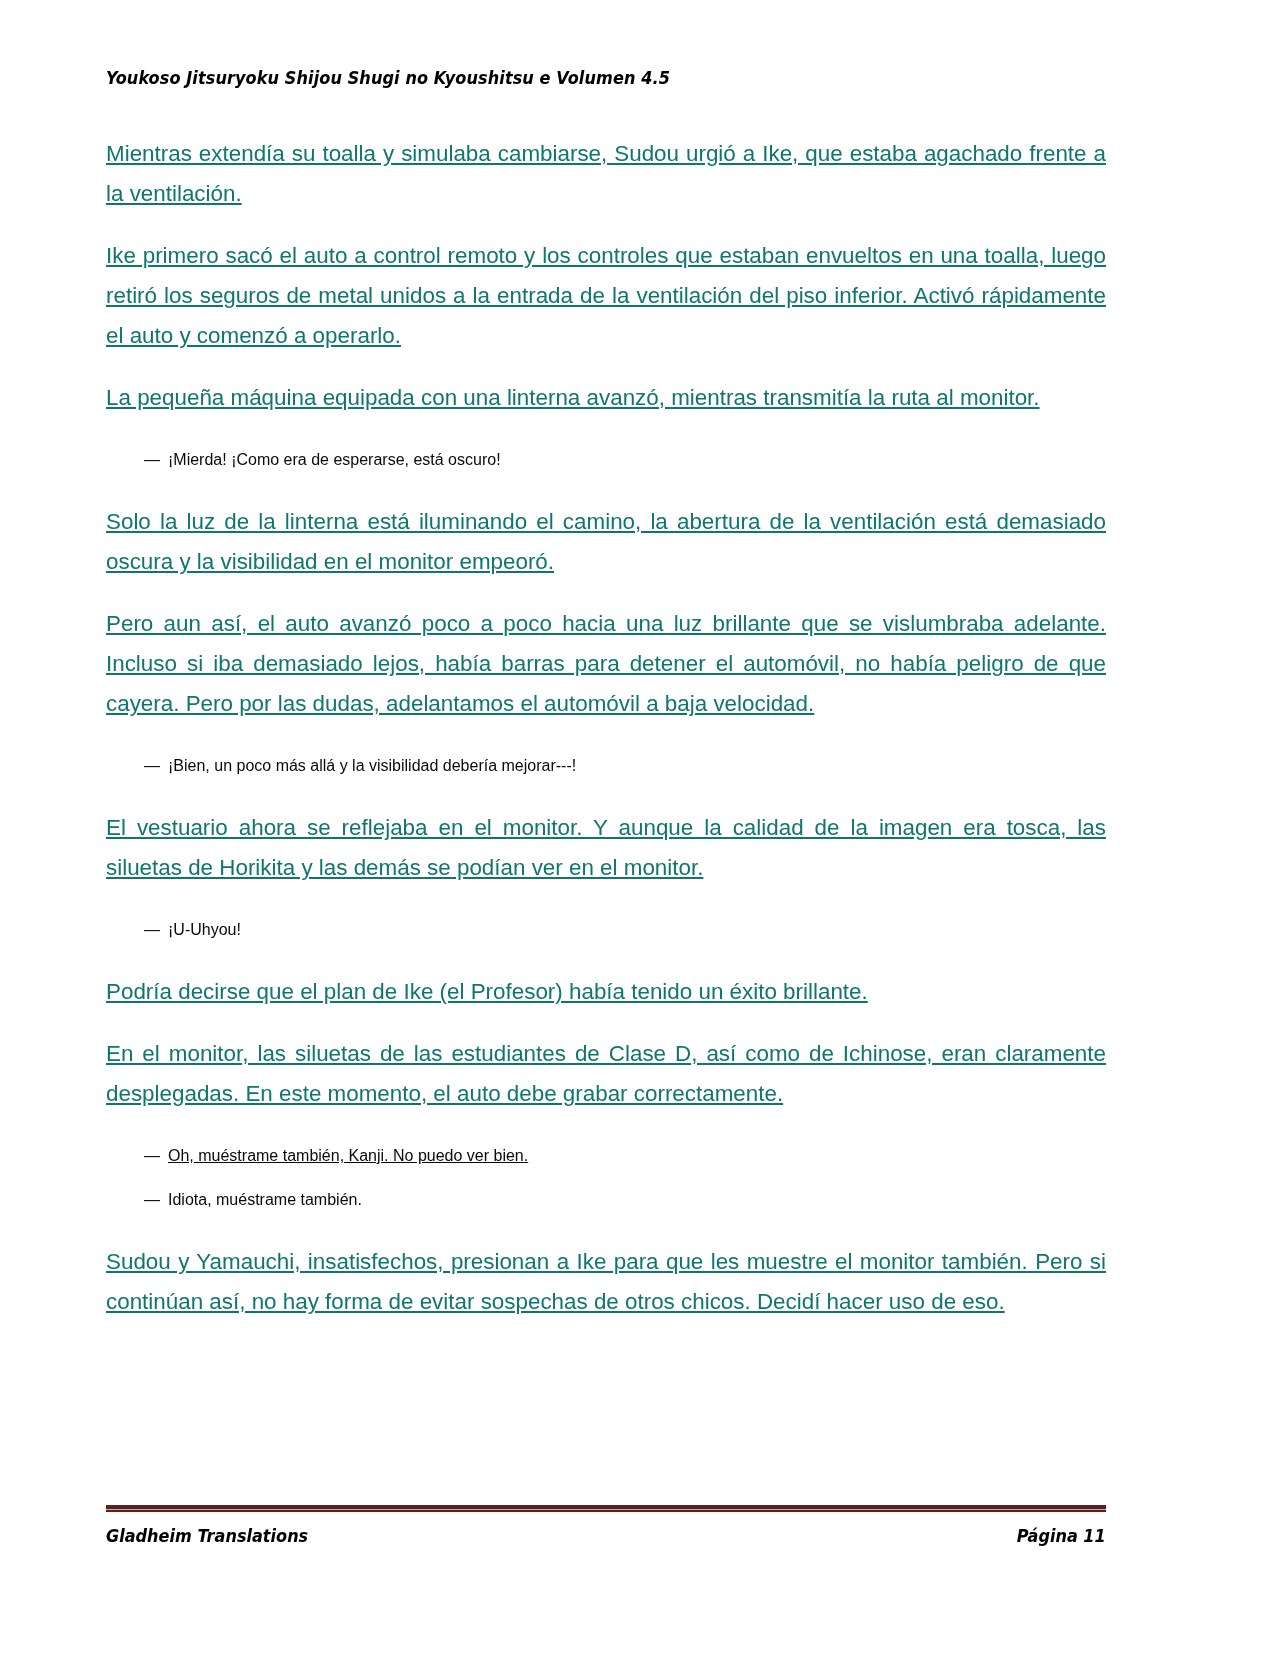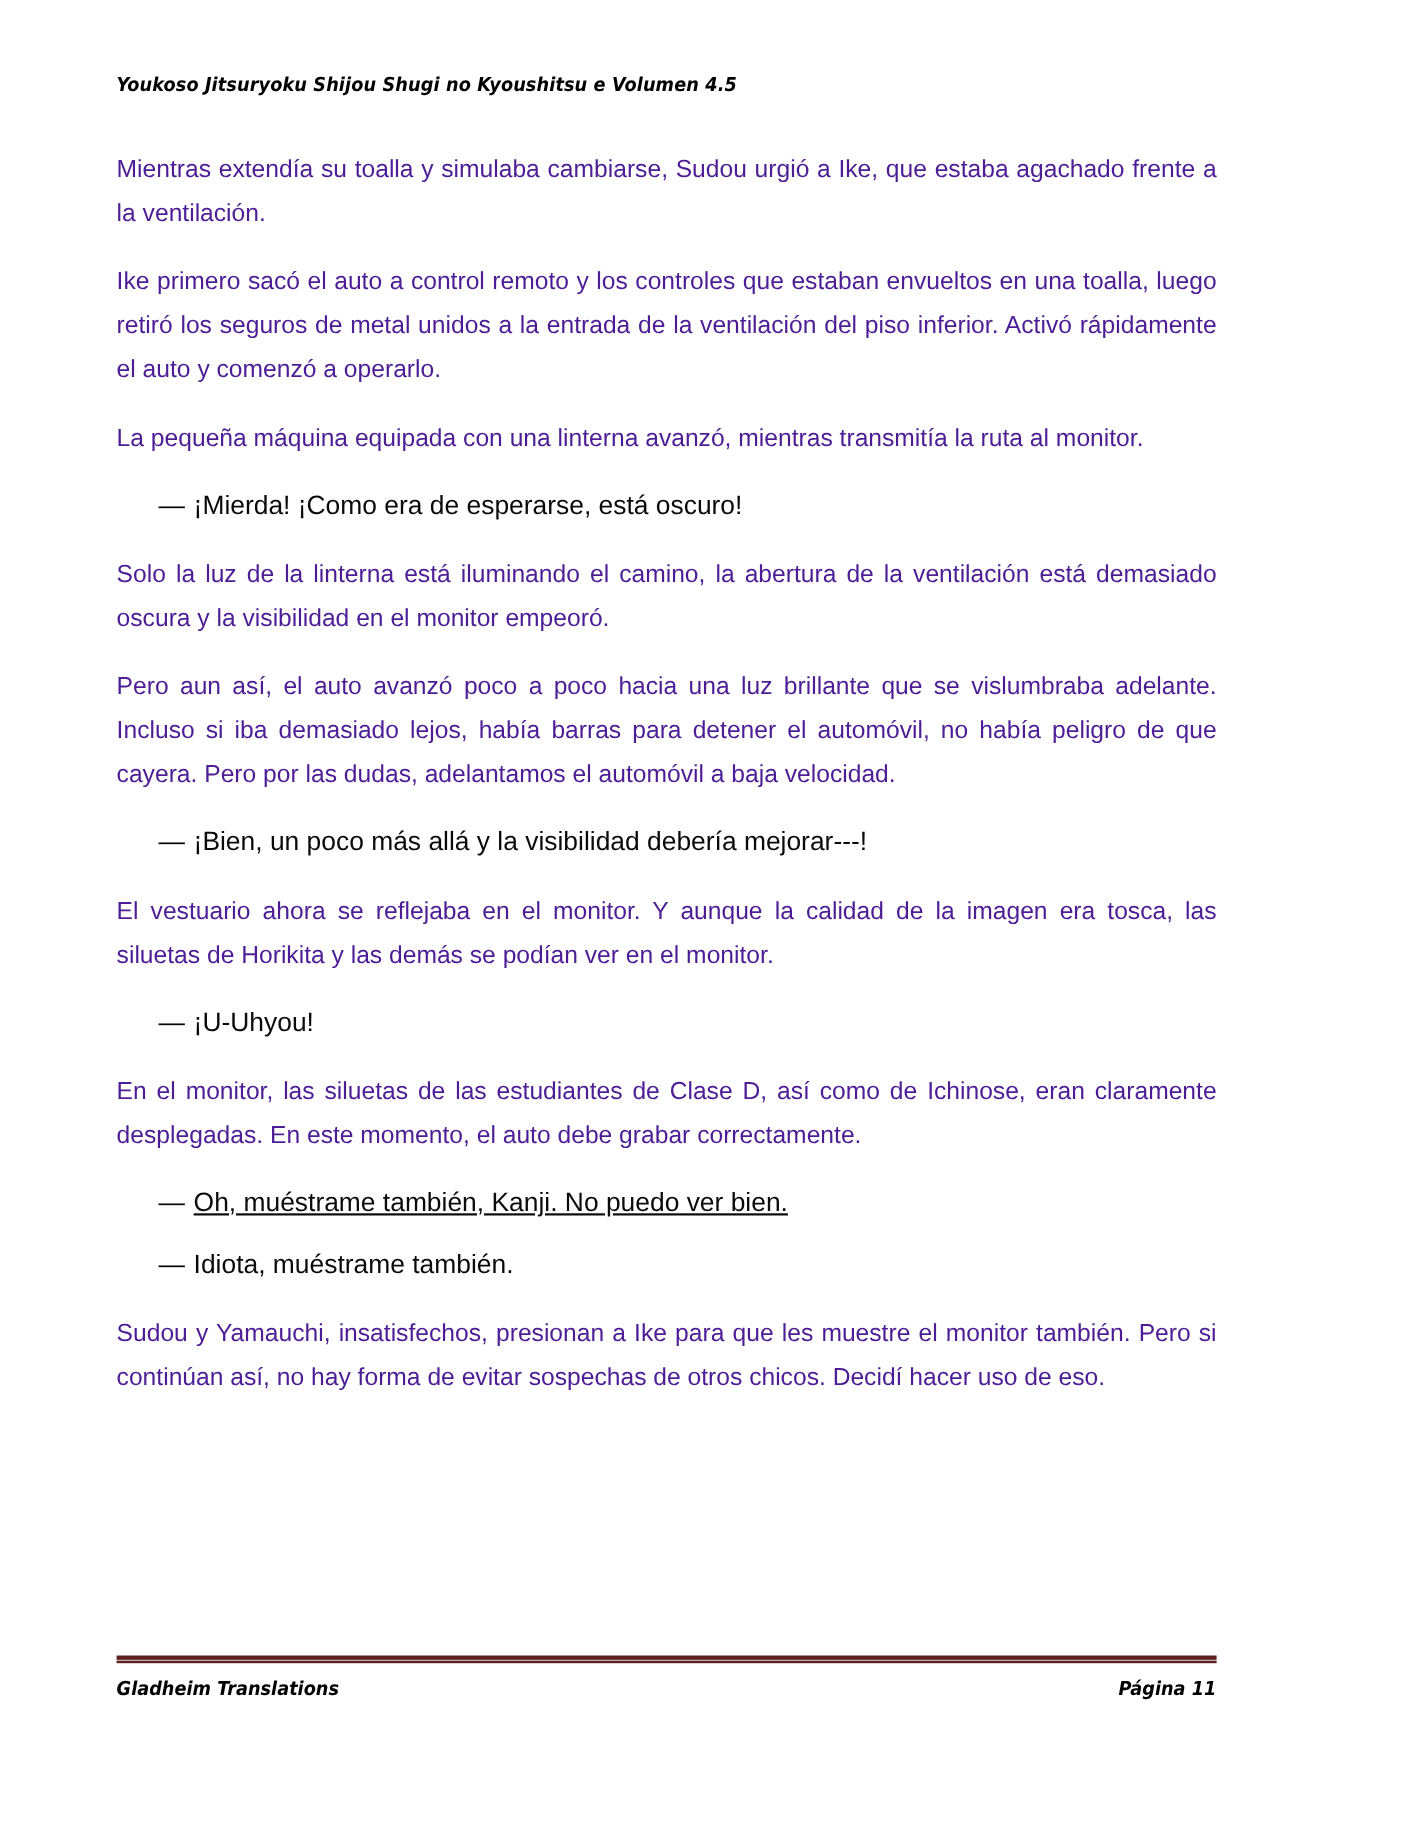--- a/index.html
+++ b/index.html
@@ -52,32 +52,33 @@
     top: 134px;
     width: 1000px;
   }
 
   p.para {
     margin: 0 0 22px 0;
     font-size: 22.4px;
     line-height: 40px;
     text-align: justify;
     text-justify: inter-word;
-    color: #4c1d95;
+    color: #0f766e;
     -webkit-hyphens: none;
     hyphens: none;
+    text-decoration: underline;
   }
   p.para:last-child {
     margin-bottom: 0;
   }
 
   p.dialogue {
-    margin: 16px 0 22px 0;
+    margin: 4px 0 22px 0;
     padding-left: 38px;
-    font-size: 24px;
+    font-size: 16px;
     line-height: 40px;
     text-align: left;
     color: #0a0a0a;
   }
   p.dialogue.tight {
     margin-bottom: 0;
     text-decoration: underline;
   }
 
   .dash {
@@ -152,20 +153,21 @@
   <div class="content" id="content">
       <p class="para">Mientras extendía su toalla y simulaba cambiarse, Sudou urgió a Ike, que estaba agachado frente a la ventilación.</p>
       <p class="para">Ike primero sacó el auto a control remoto y los controles que estaban envueltos en una toalla, luego retiró los seguros de metal unidos a la entrada de la ventilación del piso inferior. Activó rápidamente el auto y comenzó a operarlo.</p>
       <p class="para">La pequeña máquina equipada con una linterna avanzó, mientras transmitía la ruta al monitor.</p>
       <p class="dialogue"><span class="dash">—</span><span>¡Mierda! ¡Como era de esperarse, está oscuro!</span></p>
       <p class="para">Solo la luz de la linterna está iluminando el camino, la abertura de la ventilación está demasiado oscura y la visibilidad en el monitor empeoró.</p>
       <p class="para">Pero aun así, el auto avanzó poco a poco hacia una luz brillante que se vislumbraba adelante. Incluso si iba demasiado lejos, había barras para detener el automóvil, no había peligro de que cayera. Pero por las dudas, adelantamos el automóvil a baja velocidad.</p>
       <p class="dialogue"><span class="dash">—</span><span>¡Bien, un poco más allá y la visibilidad debería mejorar---!</span></p>
       <p class="para">El vestuario ahora se reflejaba en el monitor. Y aunque la calidad de la imagen era tosca, las siluetas de Horikita y las demás se podían ver en el monitor.</p>
       <p class="dialogue"><span class="dash">—</span><span>¡U-Uhyou!</span></p>
+      <p class="para">Podría decirse que el plan de Ike (el Profesor) había tenido un éxito brillante.</p>
       <p class="para">En el monitor, las siluetas de las estudiantes de Clase D, así como de Ichinose, eran claramente desplegadas. En este momento, el auto debe grabar correctamente.</p>
       <p class="dialogue tight"><span class="dash">—</span><span>Oh, muéstrame también, Kanji. No puedo ver bien.</span></p>
       <p class="dialogue"><span class="dash">—</span><span>Idiota, muéstrame también.</span></p>
       <p class="para">Sudou y Yamauchi, insatisfechos, presionan a Ike para que les muestre el monitor también. Pero si continúan así, no hay forma de evitar sospechas de otros chicos. Decidí hacer uso de eso.</p>
     </div>
 
   <div class="page-footer">
     <div class="footer-rule">
       <div class="bar-thick"></div>
       <div class="bar-gap"></div>

